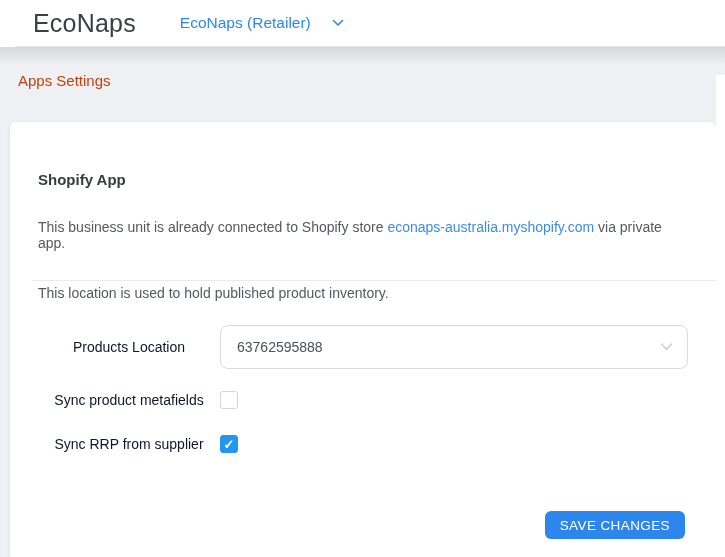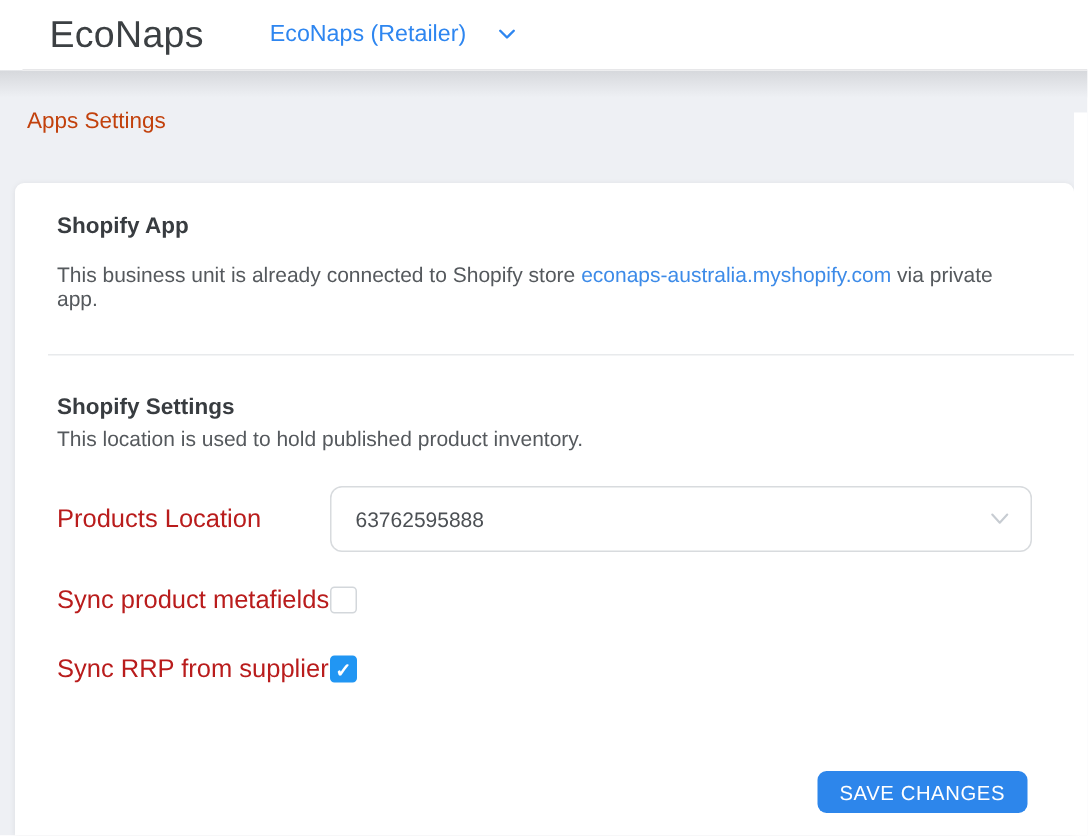--- a/index.html
+++ b/index.html
@@ -84,23 +84,23 @@
     width: 9px;
     bottom: 0;
     background: #ffffff;
   }
 
   .section-heading {
     font-size: 15px;
     font-weight: bold;
     color: #383c40;
   }
-  .section-heading.first { padding-top: 20px; }
+  .section-heading.first { padding-top: 49px; }
   .body-text {
-    margin-top: 16px;
+    margin-top: 31px;
     font-size: 14px;
     color: #55595d;
   }
   .body-text a {
     color: var(--link-blue);
     text-decoration: none;
     cursor: pointer;
   }
   .divider {
     margin-top: 29px;
@@ -115,22 +115,23 @@
 
   
   .form-row {
     display: flex;
     align-items: center;
     margin-top: 24px;
   }
   .form-label {
     width: 182px;
     flex: 0 0 182px;
-    font-size: 17px;
-    color: #b91c1c;
+    font-size: 14px;
+    color: #0f172a;
+    text-align: center;
   }
   .select-box {
     position: relative;
     width: 468px;
     height: 44px;
     border: 1px solid #d8dbde;
     border-radius: 8px;
     background: #ffffff;
     display: flex;
     align-items: center;
@@ -214,21 +215,20 @@
     <div class="card">
 
       <div class="section-heading first">Shopify App</div>
 
       <div class="body-text">
         <span>This business unit is already connected to Shopify store </span><a>econaps-australia.myshopify.com</a><span> via private app.</span>
       </div>
 
       <hr class="divider">
 
-      <div class="section-heading second">Shopify Settings</div>
 
       <div class="body-text settings-desc">This location is used to hold published product inventory.</div>
 
       <div class="form-row">
         <div class="form-label">Products Location</div>
         <div class="select-box">
           <div class="select-value">63762595888</div>
           <span class="select-chevron">
             <svg width="13" height="9" viewBox="0 0 13 9">
               <polyline points="1.5,1.5 6.5,7 11.5,1.5" fill="none" stroke="#c7ccd2" stroke-width="1.4" stroke-linecap="round" stroke-linejoin="round"></polyline>

